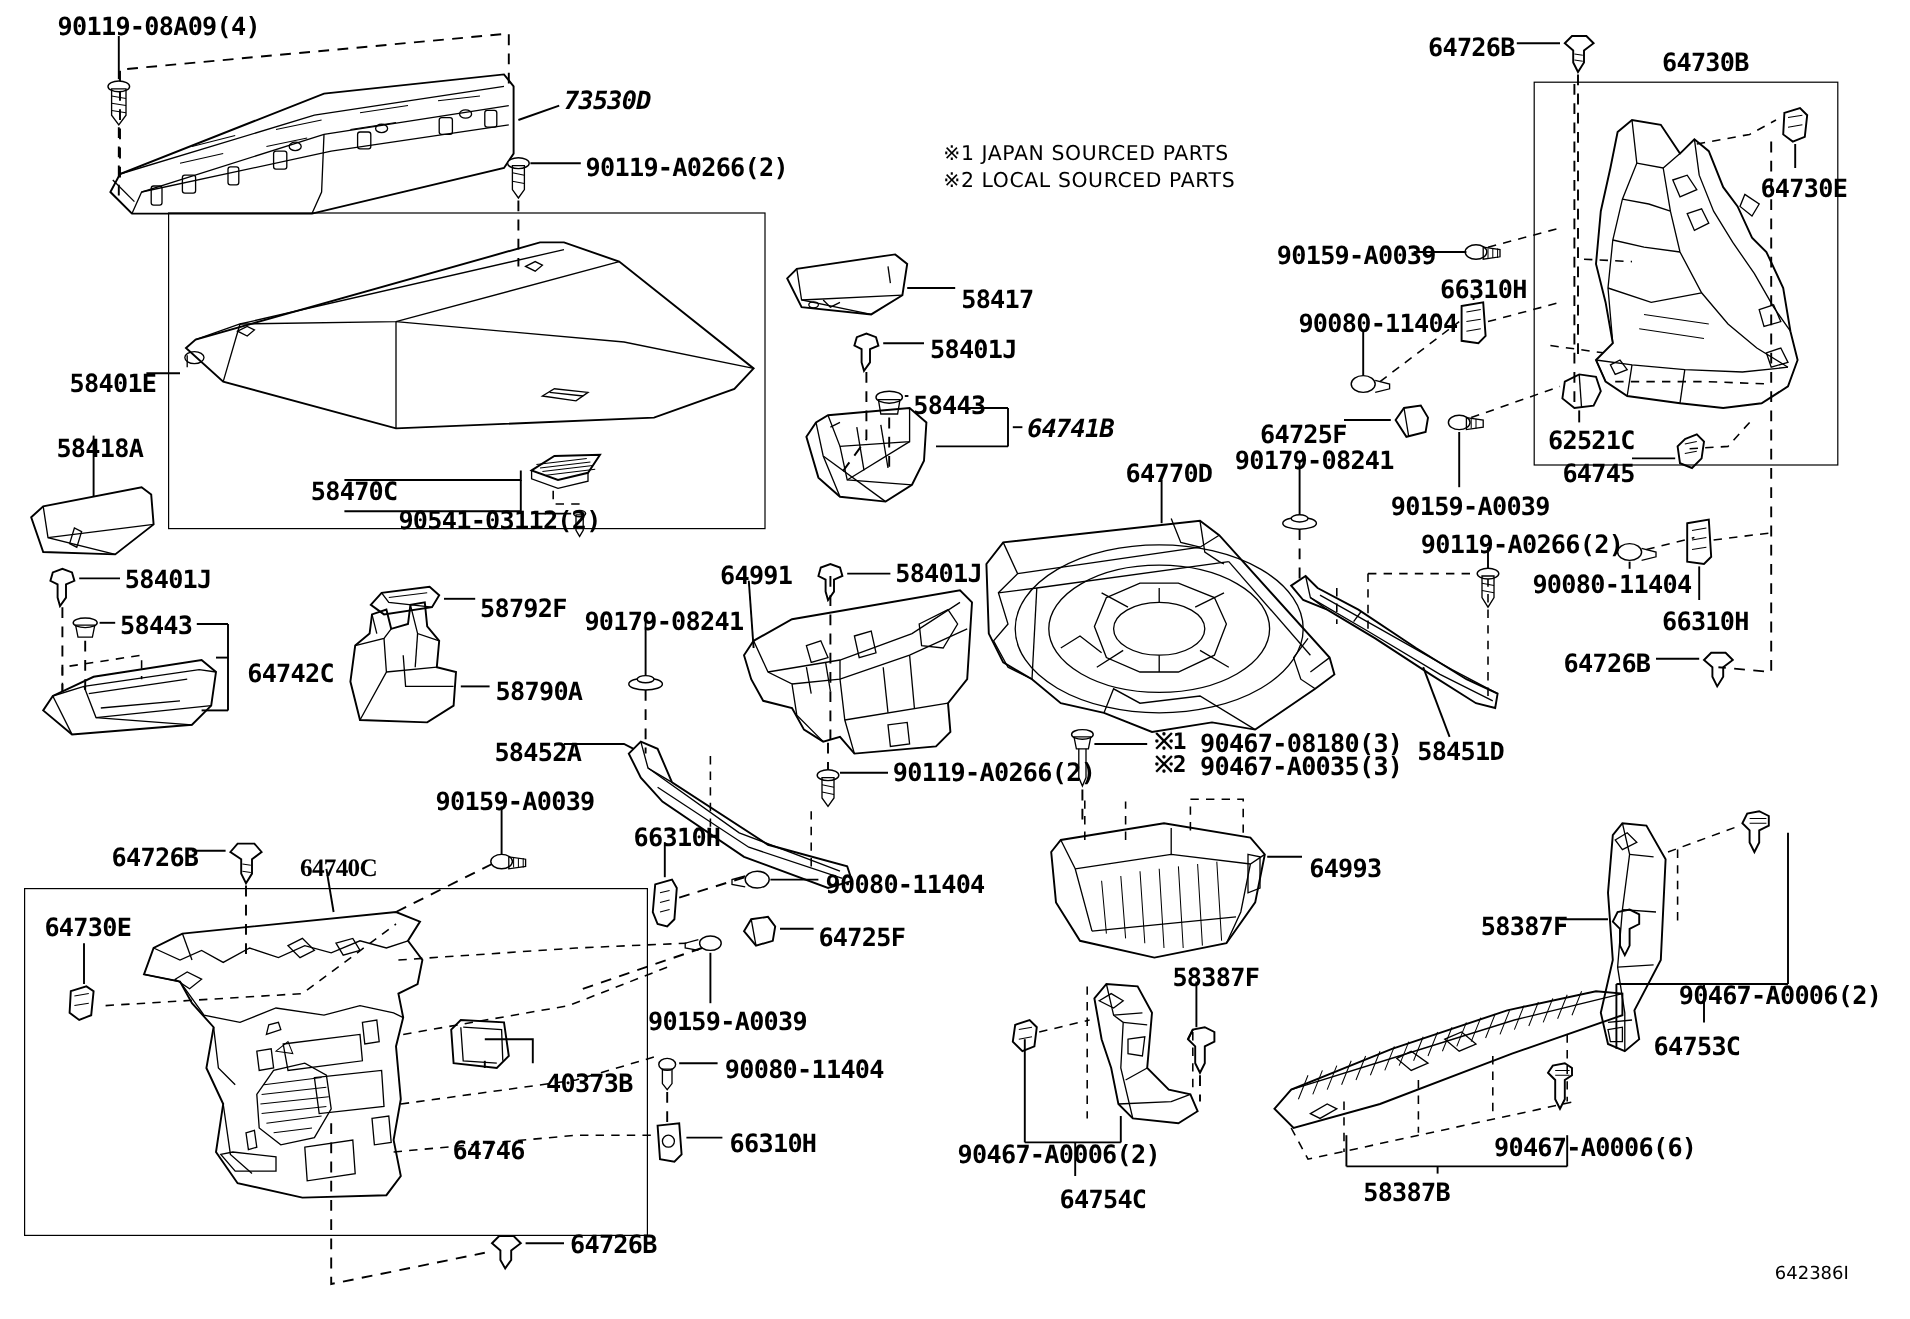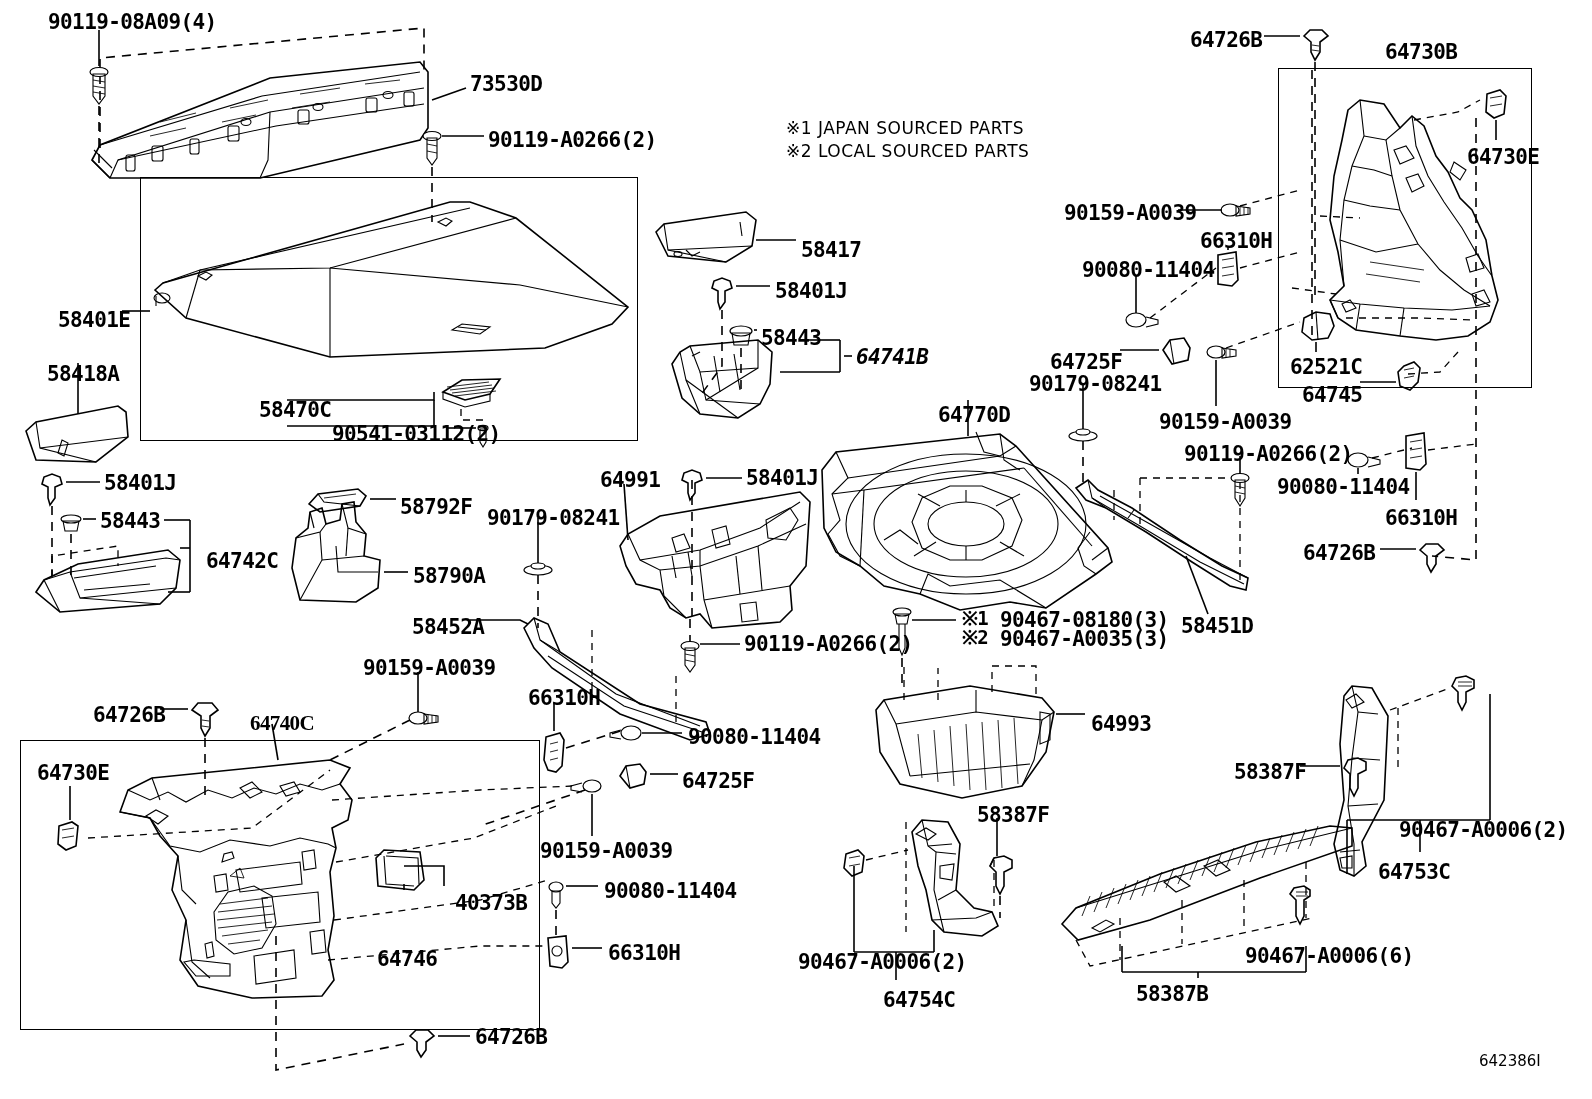--- a/index.html
+++ b/index.html
@@ -633,21 +633,21 @@
       <path class="ln" d="M1380,549 L1416,549"></path>
     </g>
 
   </svg>
 
   <div class="note" style="left:786px;top:118px;">※1  JAPAN SOURCED PARTS</div>
   <div class="note" style="left:786px;top:141px;">※2  LOCAL SOURCED PARTS</div>
 
   <div id="labels">
       <div class="lbl" style="left: 48px; top: 12px;">90119-08A09(4)</div>
-      <div class="lbl" style="left: 470px; top: 74px;">73530D</div>
+      <div class="lbl" style="left: 470px; top: 74px; font-style: italic;">73530D</div>
       <div class="lbl" style="left: 488px; top: 130px;">90119-A0266(2)</div>
       <div class="lbl" style="left: 58px; top: 310px;">58401E</div>
       <div class="lbl" style="left: 47px; top: 364px;">58418A</div>
       <div class="lbl" style="left: 219px; top: 400px; margin-left: 40px;">58470C</div>
       <div class="lbl" style="left: 332px; top: 424px; text-align: right;">90541-03112(2)</div>
       <div class="lbl" style="left: 104px; top: 473px;">58401J</div>
       <div class="lbl" style="left: 100px; top: 511px;">58443</div>
       <div class="lbl" style="left: 206px; top: 551px;">64742C</div>
       <div class="lbl" style="left: 400px; top: 497px;">58792F</div>
       <div class="lbl" style="left: 413px; top: 566px;">58790A</div>
@@ -665,21 +665,21 @@
       <div class="lbl" style="left: 37px; top: 763px;">64730E</div>
       <div class="lbl" style="left: 455px; top: 893px;">40373B</div>
       <div class="lbl" style="left: 377px; top: 949px;">64746</div>
       <div class="lbl" style="left: 475px; top: 1027px;">64726B</div>
       <div class="lbl" style="left: 801px; top: 240px;">58417</div>
       <div class="lbl" style="left: 775px; top: 281px;">58401J</div>
       <div class="lbl" style="left: 761px; top: 328px;">58443</div>
       <div class="lbl" style="left: 856px; top: 347px; font-style: italic;">64741B</div>
       <div class="lbl" style="left: 600px; top: 470px;">64991</div>
       <div class="lbl" style="left: 746px; top: 468px;">58401J</div>
-      <div class="lbl" style="left: 938px; top: 405px;">64770D</div>
+      <div class="lbl" style="left: 938px; top: 385px;">64770D</div>
       <div class="lbl" style="left: 744px; top: 634px;">90119-A0266(2)</div>
       <div class="lbl" style="left: 1000px; top: 610px;">90467-08180(3)</div>
       <div class="lbl" style="left: 1000px; top: 629px;">90467-A0035(3)</div>
       <div class="lbl sm" style="left: 962px; top: 609px;">※1</div>
       <div class="lbl sm" style="left: 962px; top: 628px;">※2</div>
       <div class="lbl" style="left: 1091px; top: 714px;">64993</div>
       <div class="lbl" style="left: 977px; top: 805px;">58387F</div>
       <div class="lbl" style="left: 798px; top: 952px;">90467-A0006(2)</div>
       <div class="lbl" style="left: 883px; top: 990px;">64754C</div>
       <div class="lbl" style="left: 1234px; top: 762px;">58387F</div>

